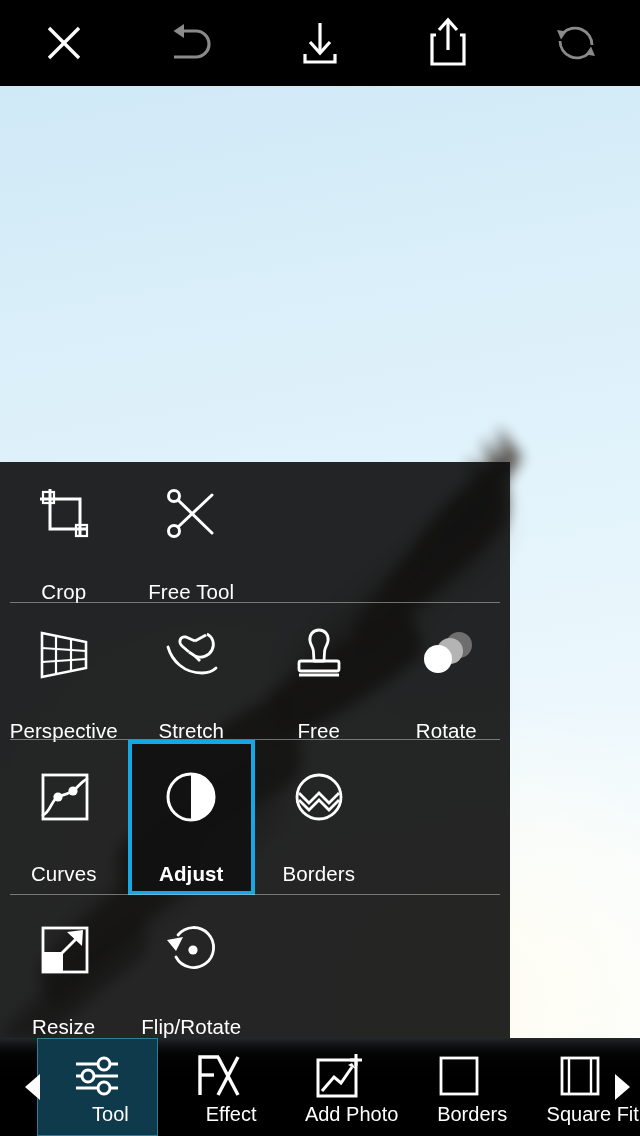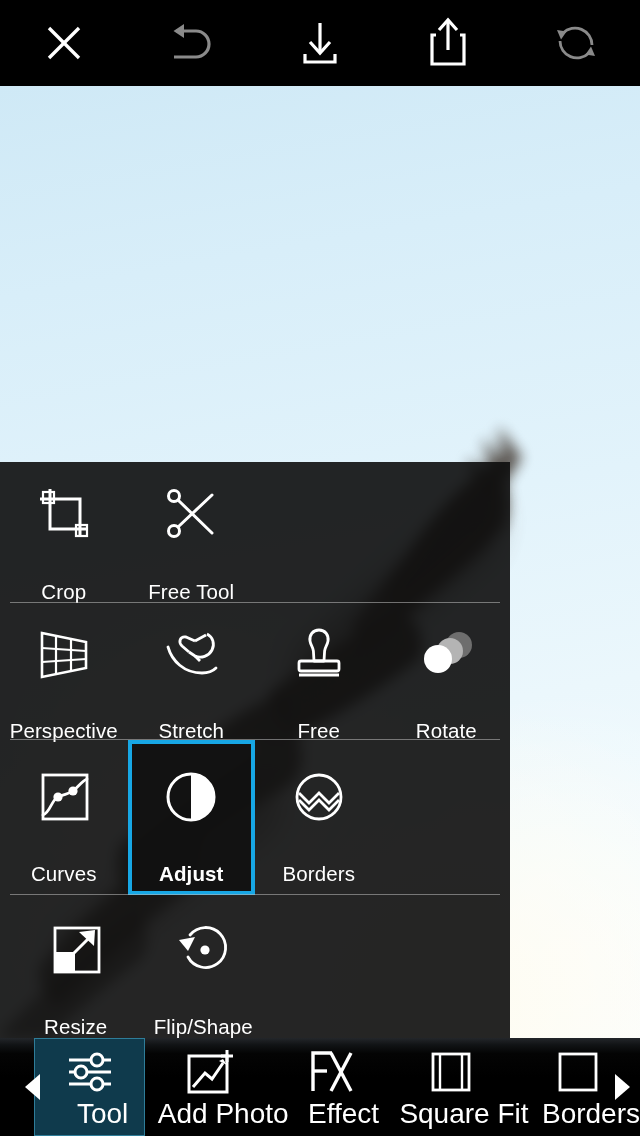--- a/index.html
+++ b/index.html
@@ -45,21 +45,21 @@
   
   #toolpanel {
     position:absolute; left:0; top:462px; width:510px; height:576px;
     background:rgba(13,13,13,0.90);
     z-index:30; overflow:hidden;
   }
   .trow { position:relative; width:100%; display:flex; }
   .trow.r1 { height:141px; }
   .trow.r2 { height:137px;text-align:center; }
   .trow.r3 { height:155px; }
-  .trow.r4 { height:143px;margin-left:12px; }
+  .trow.r4 { height:143px; }
   .divider {
     position:absolute; left:10px; right:10px; height:1px;
     background:rgba(190,190,190,0.55);
   }
   .titem {
     width:127.5px; height:100%;
     display:flex; flex-direction:column; align-items:center; justify-content:flex-start;
     padding-top:22px; cursor:pointer; position:relative;gap:28px;
   }
   .titem .ic { height:62px; display:flex; align-items:center; justify-content:center; }
@@ -75,21 +75,21 @@
   #bottomnav {
     position:absolute; left:0; bottom:0; width:640px; height:98px;
     background:linear-gradient(180deg,#23262a 0%, #111315 7%, #040404 16%, #000 40%, #000 100%);
     z-index:40; display:flex; align-items:stretch; overflow:hidden;
   }
   .navcell {
     width:130px; height:98px; position:relative; cursor:pointer;
     display:flex; flex-direction:column; align-items:center; justify-content:center;
   }
   .navcell .nic { height:50px; display:flex; align-items:center; justify-content:center; }
-  .navcell .nlb { color:#fff; font-size:28px; margin-top:3px; line-height:1; white-space:nowrap;margin-left:26px; }
+  .navcell .nlb { color:#fff; font-size:20px; margin-top:3px; line-height:1; white-space:nowrap;margin-left:26px; }
   .navcell.active {
     background:#0f3a4c; border:1px solid #2e7d99;
   }
   #nav-arrow-left {
     position:absolute; left:18px; top:0; height:98px; width:28px; z-index:5;
     display:flex; align-items:center; justify-content:center; cursor:pointer;
   }
   #nav-arrow-right {
     position:absolute; right:4px; top:0; height:98px; width:28px; z-index:5;
     display:flex; align-items:center; justify-content:center; cursor:pointer;
@@ -329,21 +329,21 @@
       </div>
 
       <div class="titem r4i">
         <span class="ic">
           <svg width="62" height="60" viewBox="0 0 62 60">
             <path d="M18 15 A20 20 0 1 1 16 37" fill="none" stroke="#fff" stroke-width="2.8" stroke-linecap="round"></path>
             <path d="M7 20 L23 17 L16 31 Z" fill="#ffffff"></path>
             <circle cx="33" cy="30" r="4.6" fill="#ffffff"></circle>
           </svg>
         </span>
-        <span class="lb">Flip/Shape</span>
+        <span class="lb">Flip/Rotate</span>
       </div>
       <div class="titem"></div>
       <div class="titem"></div>
     </div>
   </div>
 
   <div id="bottomnav">
 
     <div id="nav-arrow-left">
       <span class="tri left"></span>
@@ -360,61 +360,61 @@
           <circle cx="33" cy="12" r="6" fill="#0f3a4c" stroke="#fff" stroke-width="3"></circle>
           <circle cx="17" cy="24" r="6" fill="#0f3a4c" stroke="#fff" stroke-width="3"></circle>
           <circle cx="33" cy="36" r="6" fill="#0f3a4c" stroke="#fff" stroke-width="3"></circle>
         </svg>
       </span>
       <span class="nlb">Tool</span>
     </div>
 
     <div class="navcell">
       <span class="nic">
+        <svg width="52" height="50" viewBox="0 0 52 50">
+          <path d="M8 44 V6 H27" fill="none" stroke="#fff" stroke-width="3.4" stroke-linejoin="miter"></path>
+          <line x1="8" y1="24" x2="22" y2="24" stroke="#fff" stroke-width="3.4"></line>
+          <line x1="26" y1="6" x2="46" y2="44" stroke="#fff" stroke-width="3.4"></line>
+          <line x1="46" y1="6" x2="26" y2="44" stroke="#fff" stroke-width="3.4"></line>
+        </svg>
+      </span>
+      <span class="nlb">Effect</span>
+    </div>
+
+    <div class="navcell">
+      <span class="nic">
         <svg width="54" height="50" viewBox="0 0 54 50">
           <rect x="6" y="9" width="38" height="36" fill="none" stroke="#fff" stroke-width="3"></rect>
           <path d="M10 40 L22 26 L29 32 L40 16" fill="none" stroke="#fff" stroke-width="3" stroke-linejoin="miter"></path>
           <path d="M36 14 L44 18 L40 12 Z" fill="#fff"></path>
           <line x1="44" y1="3" x2="44" y2="15" stroke="#fff" stroke-width="3"></line>
           <line x1="38" y1="9" x2="50" y2="9" stroke="#fff" stroke-width="3"></line>
         </svg>
       </span>
       <span class="nlb">Add Photo</span>
     </div>
 
     <div class="navcell">
       <span class="nic">
-        <svg width="52" height="50" viewBox="0 0 52 50">
-          <path d="M8 44 V6 H27" fill="none" stroke="#fff" stroke-width="3.4" stroke-linejoin="miter"></path>
-          <line x1="8" y1="24" x2="22" y2="24" stroke="#fff" stroke-width="3.4"></line>
-          <line x1="26" y1="6" x2="46" y2="44" stroke="#fff" stroke-width="3.4"></line>
-          <line x1="46" y1="6" x2="26" y2="44" stroke="#fff" stroke-width="3.4"></line>
-        </svg>
-      </span>
-      <span class="nlb">Effect</span>
+        <svg width="52" height="48" viewBox="0 0 52 48">
+          <rect x="8" y="6" width="36" height="36" fill="none" stroke="#fff" stroke-width="2.8"></rect>
+        </svg>
+      </span>
+      <span class="nlb">Borders</span>
     </div>
 
     <div class="navcell">
       <span class="nic">
         <svg width="52" height="48" viewBox="0 0 52 48">
           <rect x="8" y="6" width="36" height="36" fill="none" stroke="#fff" stroke-width="2.8"></rect>
           <line x1="15" y1="6" x2="15" y2="42" stroke="#fff" stroke-width="2.4"></line>
           <line x1="37" y1="6" x2="37" y2="42" stroke="#fff" stroke-width="2.4"></line>
         </svg>
       </span>
       <span class="nlb">Square Fit</span>
     </div>
 
-    <div class="navcell">
-      <span class="nic">
-        <svg width="52" height="48" viewBox="0 0 52 48">
-          <rect x="8" y="6" width="36" height="36" fill="none" stroke="#fff" stroke-width="2.8"></rect>
-        </svg>
-      </span>
-      <span class="nlb">Borders</span>
-    </div>
-
     <div id="nav-arrow-right">
       <span class="tri right"></span>
     </div>
   </div>
 
 </div>
 
 </body></html>

